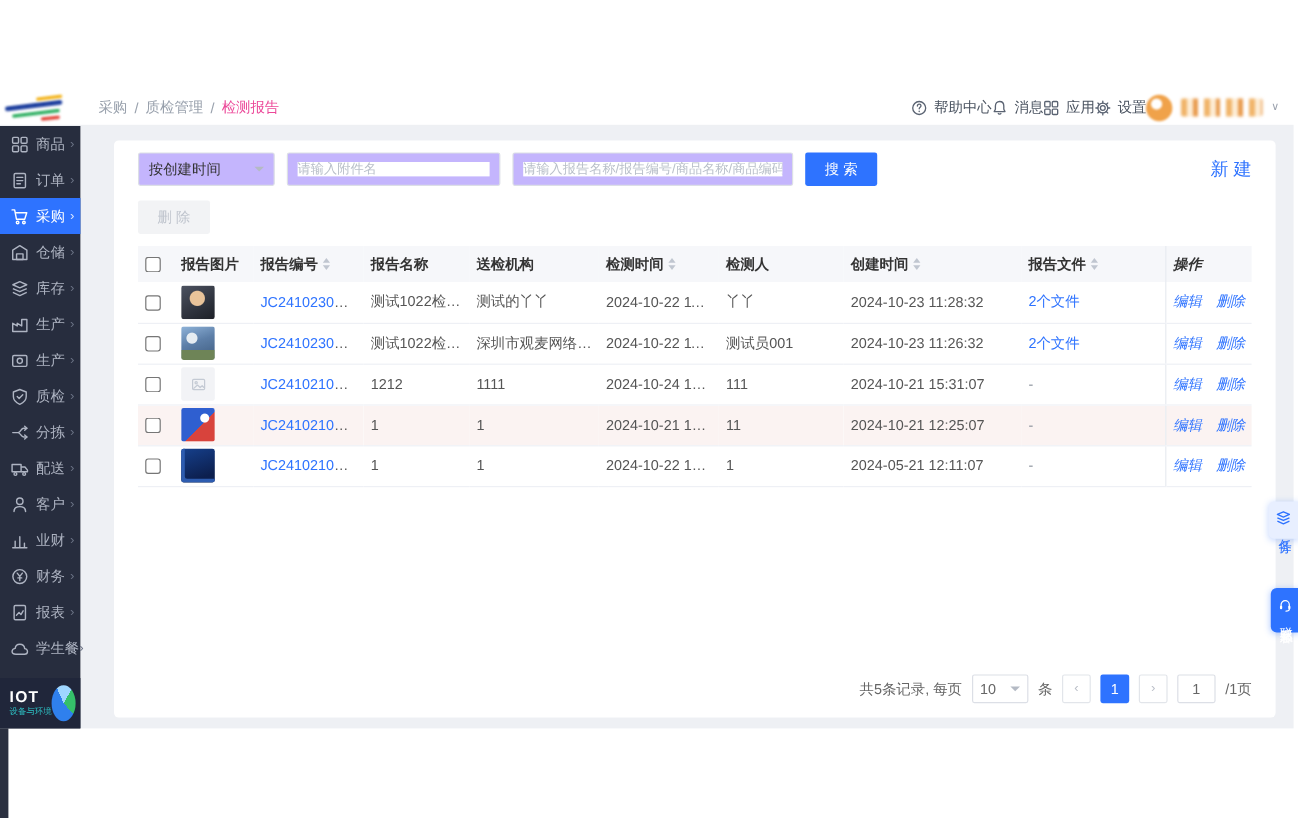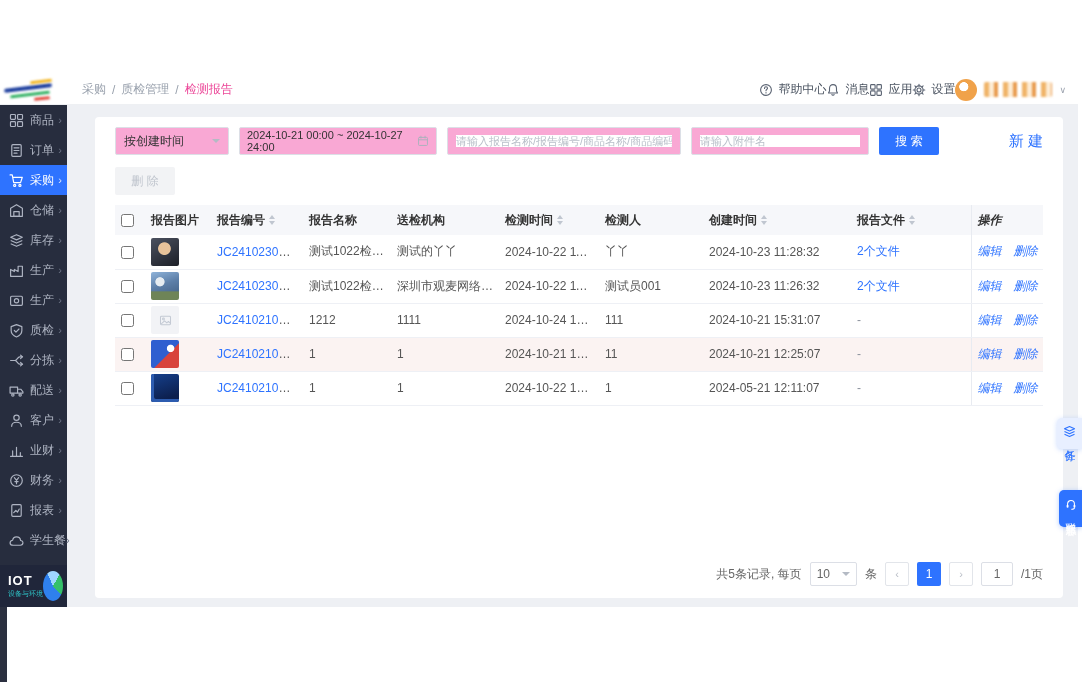--- a/index.html
+++ b/index.html
@@ -74,21 +74,21 @@
   
   .main {
     position:absolute; left:67px; top:105px; width:1011px; height:502px;
     background:#eef0f4; padding:12px 15px 9px 28px;
   }
   .card {
     width:100%; height:100%; background:#fff; border-radius:4px;
     padding:10px 20px 12px 20px; display:flex; flex-direction:column;
   }
   .filter-row { display:flex; align-items:center; gap:10px; }
-  .ctl { height:28px; border:1px solid #dcdfe6; border-radius:2px; background:#f9a8d4;
+  .ctl { height:28px; border:1px solid #dcdfe6; border-radius:2px; background:#c4b5fd;
          display:flex; align-items:center; font-size:12px; color:#333; }
   .select-ctl { width:114px; padding:0 8px; cursor:pointer; justify-content:space-between; }
   .caret { width:0; height:0; border-left:4px solid transparent; border-right:4px solid transparent;
            border-top:4px solid #b4bac4; margin-left:6px; }
   .date-ctl { width:198px; padding:0 7px; cursor:pointer; justify-content:space-between; font-size:11px; }
   .date-ctl svg { width:12px; height:12px; color:#aab1bc; flex:0 0 12px; }
   .input-ctl { padding:0 8px; }
   .input-ctl input { border:none; outline:none; width:100%; font-size:11px; color:#333;
                      font-family:"Liberation Sans","DejaVu Sans",sans-serif; }
   .input-ctl input::placeholder { color:#b8bfc9; }
@@ -397,32 +397,25 @@
 <div class="left-strip"></div>
 
 <div class="main">
   <div class="card">
 
     <div class="filter-row">
       <div class="ctl select-ctl">
         <span>按创建时间</span>
         <span class="caret"></span>
       </div>
-      <div class="ctl date-ctl">
-        <span>2024-10-21 00:00 ~ 2024-10-27 24:00</span>
-        <svg viewBox="0 0 14 14" fill="none" stroke="currentColor" stroke-width="1.1" stroke-linecap="round">
-            <rect x="1.8" y="2.8" width="10.4" height="9.4" rx="1"></rect>
-            <path d="M1.8 5.6 H12.2 M4.6 1.4 V3.6 M9.4 1.4 V3.6"></path>
-          </svg>
+      <div class="ctl input-ctl att">
+        <input type="text" placeholder="请输入附件名" style="">
       </div>
       <div class="ctl input-ctl kw">
         <input type="text" placeholder="请输入报告名称/报告编号/商品名称/商品编码" style="">
-      </div>
-      <div class="ctl input-ctl att">
-        <input type="text" placeholder="请输入附件名" style="">
       </div>
       <button class="btn-search">搜 索</button>
       <span class="link-new">新 建</span>
     </div>
 
     <button class="btn-delete" disabled="">删 除</button>
 
     <table>
       <colgroup>
         <col style="width:30px">

